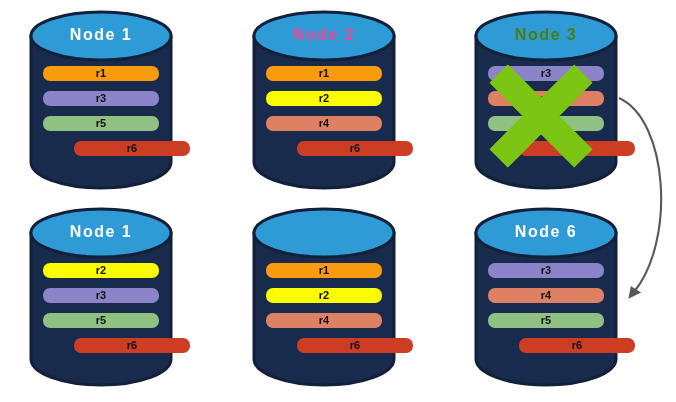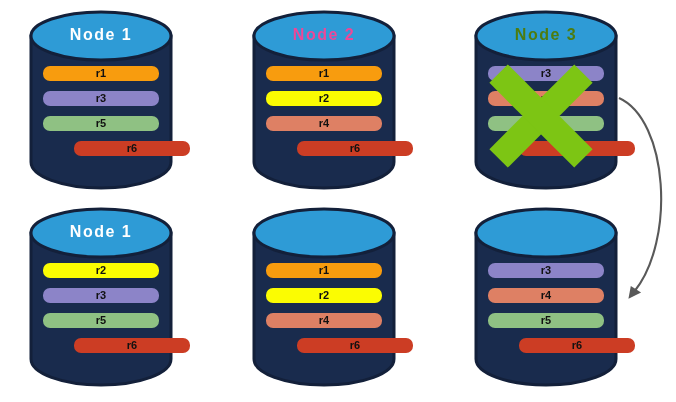--- a/index.html
+++ b/index.html
@@ -156,20 +156,21 @@
         <div class="row-bar" style="background: rgb(251, 252, 2); color: rgb(17, 17, 17);">r2</div>
         <div class="row-bar" style="background: rgb(222, 128, 100); color: rgb(17, 17, 17);">r4</div>
         <div class="row-bar" style="background: rgb(204, 61, 36); color: rgb(17, 17, 17);">r6</div>
       </div>
     </div>
     <div class="node" style="left: 457px; top: 207px;">
       <svg class="node-svg" viewBox="0 0 146 178">
         <path d="M 3 26 L 3 152 A 70 26 0 0 0 143 152 L 143 26 Z" fill="#192B4D" stroke="#13203A" stroke-width="3"></path>
         <ellipse cx="73" cy="26" rx="70" ry="24" fill="#2E9BD6" stroke="#13203A" stroke-width="3"></ellipse>
       </svg>
+      <div class="node-title" style="color: rgb(255, 255, 255);">Node 6</div>
       <div class="rows">
         <div class="row-bar" style="background: rgb(140, 132, 200); color: rgb(17, 17, 17);">r3</div>
         <div class="row-bar" style="background: rgb(222, 128, 100); color: rgb(17, 17, 17);">r4</div>
         <div class="row-bar" style="background: rgb(143, 193, 131); color: rgb(17, 17, 17);">r5</div>
         <div class="row-bar" style="background: rgb(204, 61, 36); color: rgb(17, 17, 17);">r6</div>
       </div>
     </div>
   </div>
 
 <svg id="arrow-layer" viewBox="0 0 676 402" xmlns="http://www.w3.org/2000/svg">

